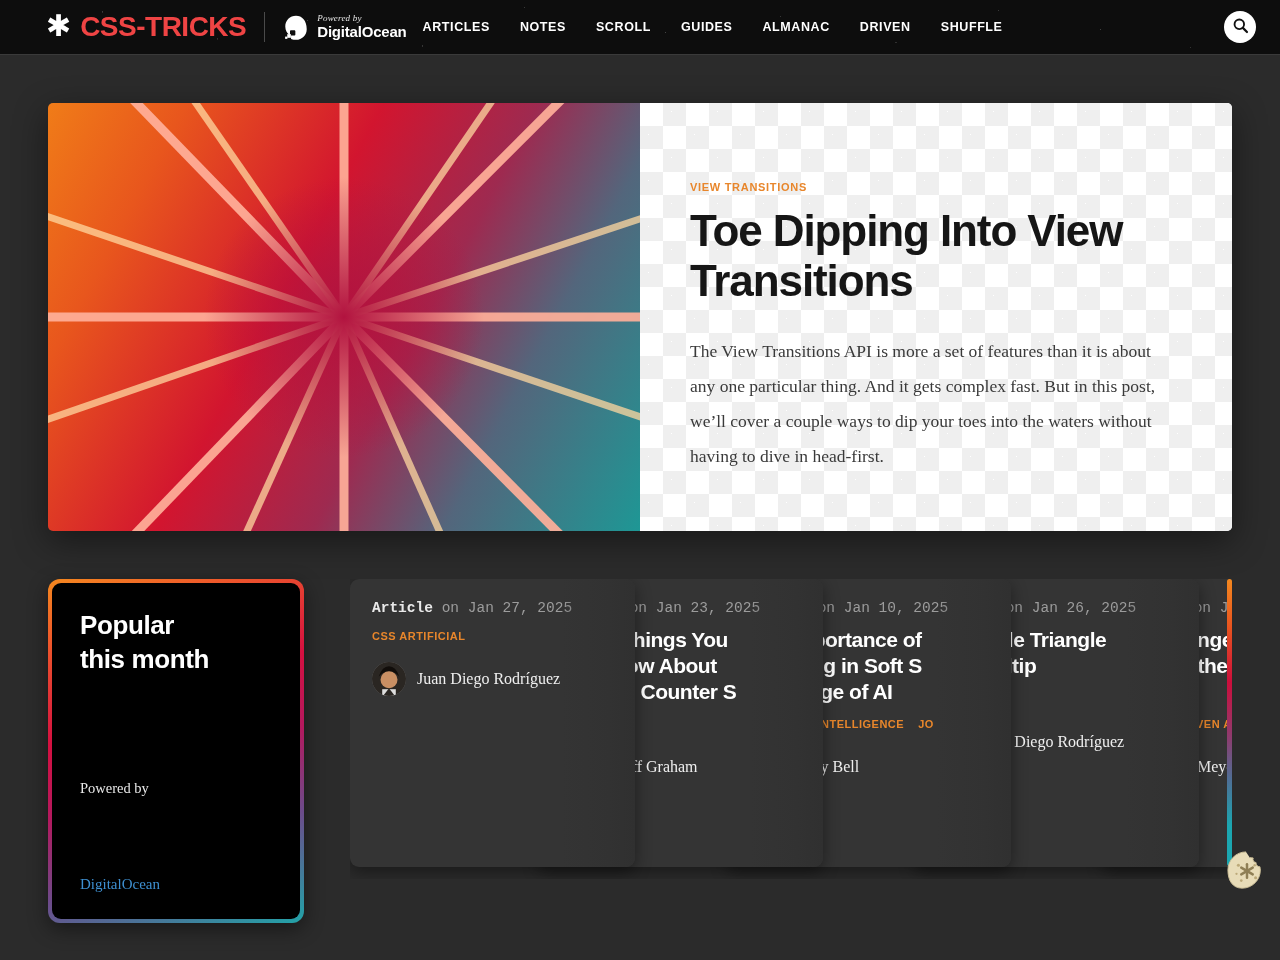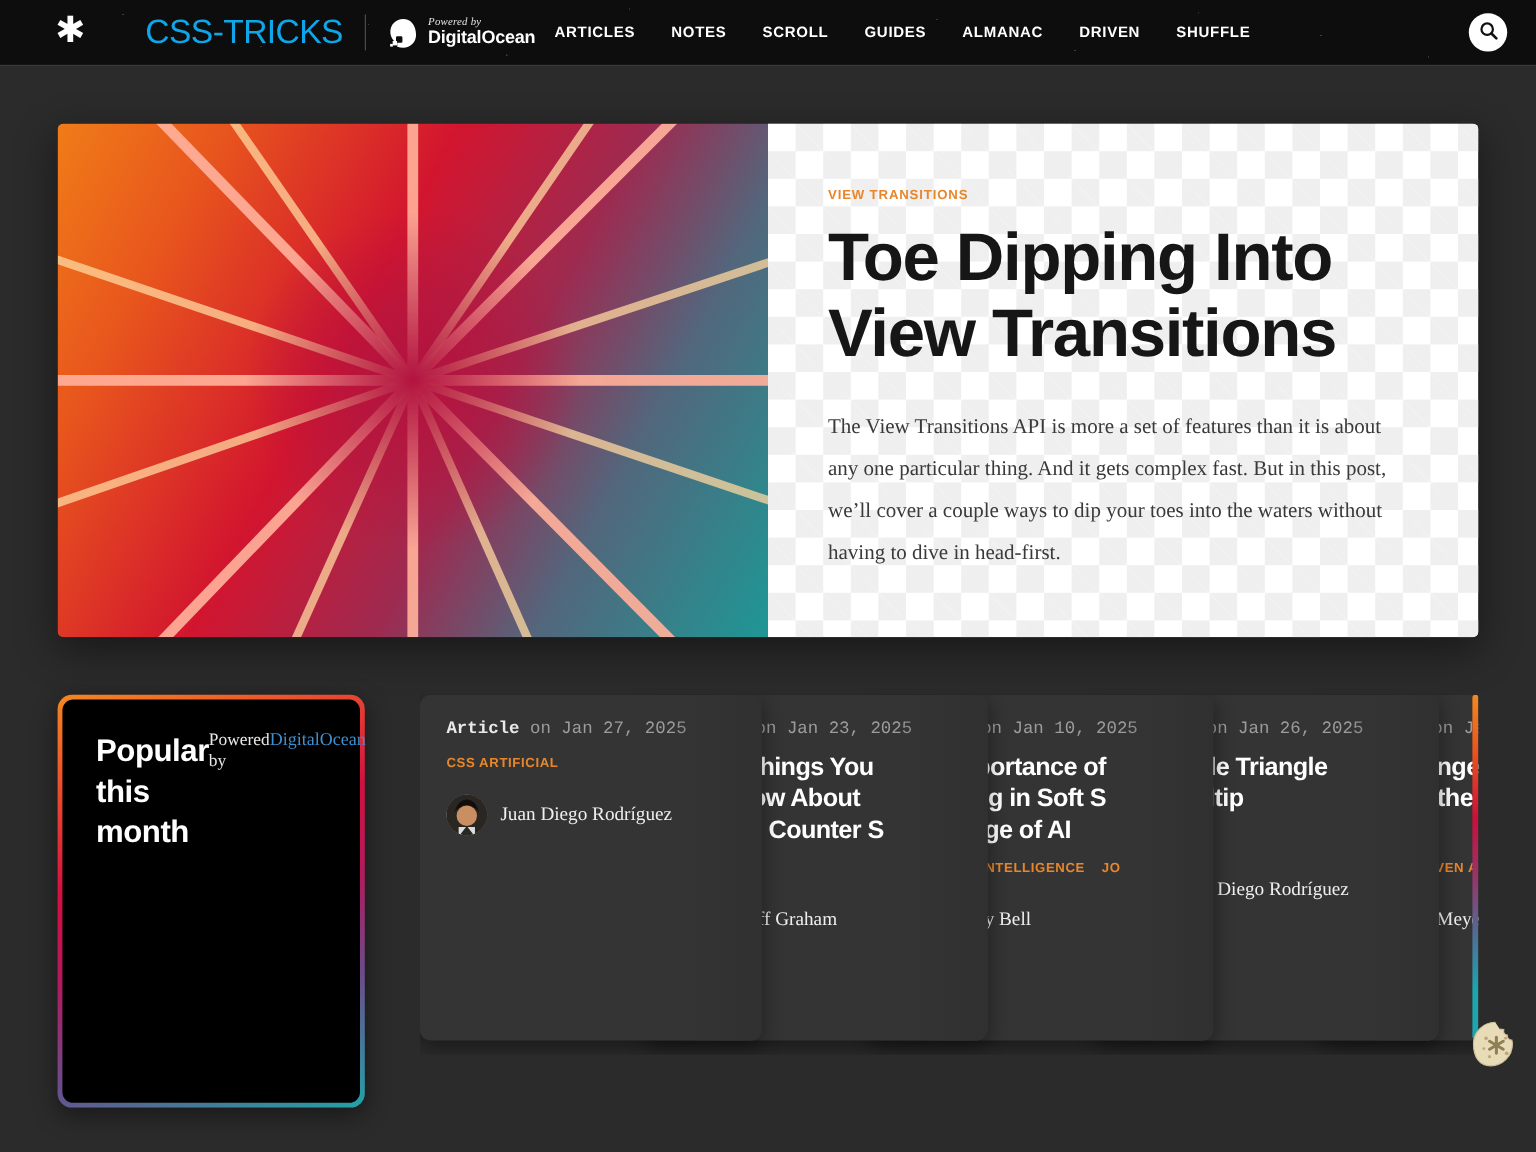--- a/index.html
+++ b/index.html
@@ -53,25 +53,24 @@
   }
   .brand-star {
     font-size: 30px;
     color: #fff;
     line-height: 1;
     font-weight: 400;
     display: block;
     margin-top: -2px;
   }
   .brand-name {
-    color: #0ea5e9;
+    color: #ef4444;
     font-size: 28px;
-    font-weight: normal;
+    font-weight: bold;
     letter-spacing: -0.5px;
-    margin-left: 41px;
   }
   .brand-divider {
     width: 1px;
     height: 30px;
     background: #4a4a4a;
     margin: 0 18px;
     position: relative;
     z-index: 2;
   }
   .sponsor {
@@ -156,34 +155,34 @@
 
   .hero-body {
     flex: 1;
     position: relative;
     background-color: #fff;
     background-image:
       linear-gradient(45deg, #efefef 25%, transparent 25%, transparent 75%, #efefef 75%),
       linear-gradient(45deg, #efefef 25%, transparent 25%, transparent 75%, #efefef 75%);
     background-size: 46px 46px;
     background-position: 0 0, 23px 23px;
-    padding: 50px 52px 0 50px;
+    padding: 74px 52px 0 50px;
   }
   .hero-tag {
     color: #e8862b;
     font-size: 11px;
     font-weight: bold;
     letter-spacing: .7px;
     margin-bottom: 13px;
     cursor: pointer;
     display: inline-block;
   }
   .hero-title {
     color: #161616;
-    font-size: 56px;
+    font-size: 44px;
     line-height: 1.14;
     font-weight: bold;
     letter-spacing: -1.1px;
     max-width: 500px;
     cursor: pointer;
   }
   .hero-excerpt {
     margin-top: 28px;
     color: #3a3a3a;
     font-family: "Liberation Serif", serif;
@@ -230,21 +229,21 @@
     z-index: 6;
     box-shadow: 0 6px 20px rgba(0,0,0,.45);
   }
   .popular-inner {
     background: #000;
     border-radius: 9px;
     width: 100%;
     height: 100%;
     padding: 26px 28px;
     display: flex;
-    flex-direction: row;
+    flex-direction: column;
     justify-content: space-between;
   }
   .popular-title {
     color: #fff;
     font-size: 26px;
     font-weight: bold;
     line-height: 1.3;
     letter-spacing: -.4px;
     max-width: 130px;
     margin-bottom: 34px;

